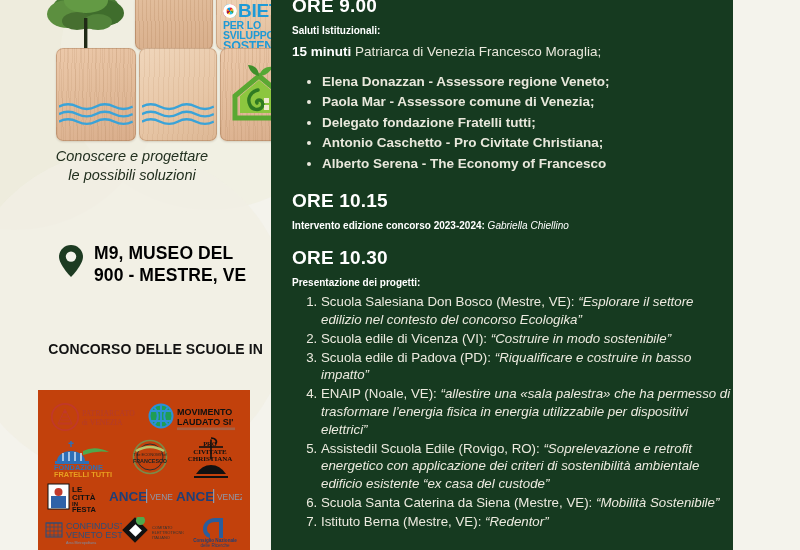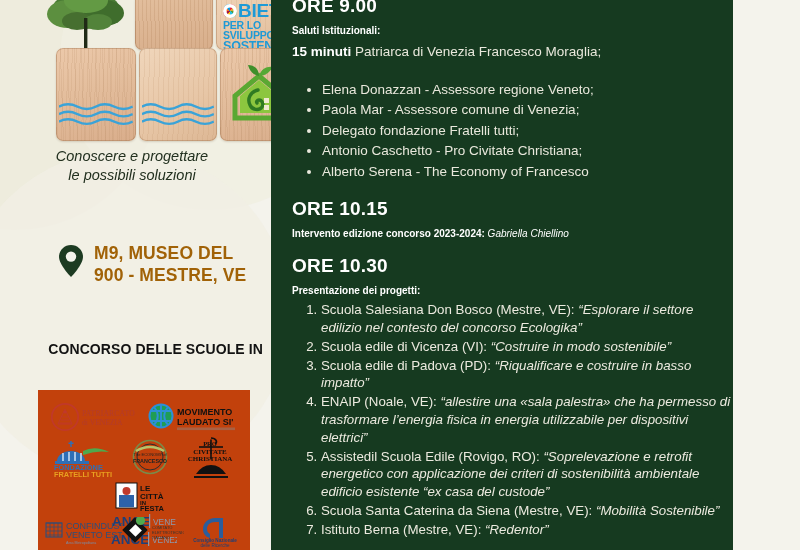--- a/index.html
+++ b/index.html
@@ -48,44 +48,44 @@
   .sdg .l3{font-size:12.5px;}
   .wheel{width:14px;height:14px;border-radius:50%;flex:0 0 auto;
     background:conic-gradient(#e5243b 0 12%,#dda63a 12% 24%,#4c9f38 24% 36%,#26bde2 36% 48%,#fcc30b 48% 60%,#a21942 60% 72%,#fd6925 72% 84%,#0a97d9 84% 100%);
     box-shadow:inset 0 0 0 3.5px #ffffff;}
 
   .tagline{position:absolute;left:0;top:147px;width:264px;text-align:center;
     font-style:italic;font-size:14.5px;line-height:1.32;color:#22301f;}
 
   .venue{position:absolute;left:58px;top:242px;width:215px;display:flex;gap:10px;align-items:flex-start;}
   .pin{flex:0 0 auto;margin-top:2px;}
-  .venue-text{font-weight:800;font-size:17.5px;line-height:1.28;color:#a16207;letter-spacing:.1px;}
+  .venue-text{font-weight:800;font-size:17.5px;line-height:1.28;color:#000000;letter-spacing:.1px;}
 
   .collab{position:absolute;left:8px;top:340px;width:255px;text-align:right;
     font-weight:800;font-size:14px;line-height:1.38;color:#121212;letter-spacing:.1px;}
 
   .logo-card{position:absolute;left:38px;top:390px;width:212px;height:160px;background:#c2410c;}
   .logo-grid{position:absolute;inset:0;padding:8px 6px 0 6px;box-sizing:border-box;}
   .logo-row{display:flex;align-items:center;justify-content:space-around;width:100%;}
   .logo-row.r1{height:38px;}
   .logo-row.r2{height:42px;}
-  .logo-row.r3{height:36px;flex-direction:column;}
+  .logo-row.r3{height:36px;}
   .logo-row.r4{height:36px;}
   .logo{display:flex;align-items:center;justify-content:center;}
 
   
   .panel{position:absolute;left:271px;top:0;width:462px;height:550px;background:#163a20;
     color:#f2f1e7;box-sizing:border-box;padding:0 0 0 21px;overflow:hidden;}
   .ore{font-weight:800;font-size:19px;letter-spacing:.2px;color:#ffffff;margin:0;}
   .ore.first{margin-top:-5px;}
   .sub{font-weight:800;font-size:10px;margin:8px 0 0 0;color:#ffffff;}
   .lead{font-size:13.5px;margin:7px 0 0 0;line-height:1.3;color:#e9e8dc;}
   .lead b{font-weight:800;color:#ffffff;}
   .sub .it{font-style:italic;font-weight:400;}
-  ul.greet{margin:19px 0 0 0;padding-left:30px;}
+  ul.greet{margin:11px 0 0 0;padding-left:30px;font-weight:bold;}
   ul.greet li{font-size:13.5px;line-height:1.52;color:#e9e8dc;}
   ol.projects{margin:5px 0 0 0;padding-left:29px;}
   ol.projects li{font-size:13.3px;line-height:1.34;color:#eceadf;margin-bottom:1px;}
   ol.projects li em{font-style:italic;}
   .spacer-lg{height:16px;}
 
   .right-strip{position:absolute;left:733px;top:0;width:67px;height:550px;background:#f4f3ec;}
 </style>
 </head>
 <body>

